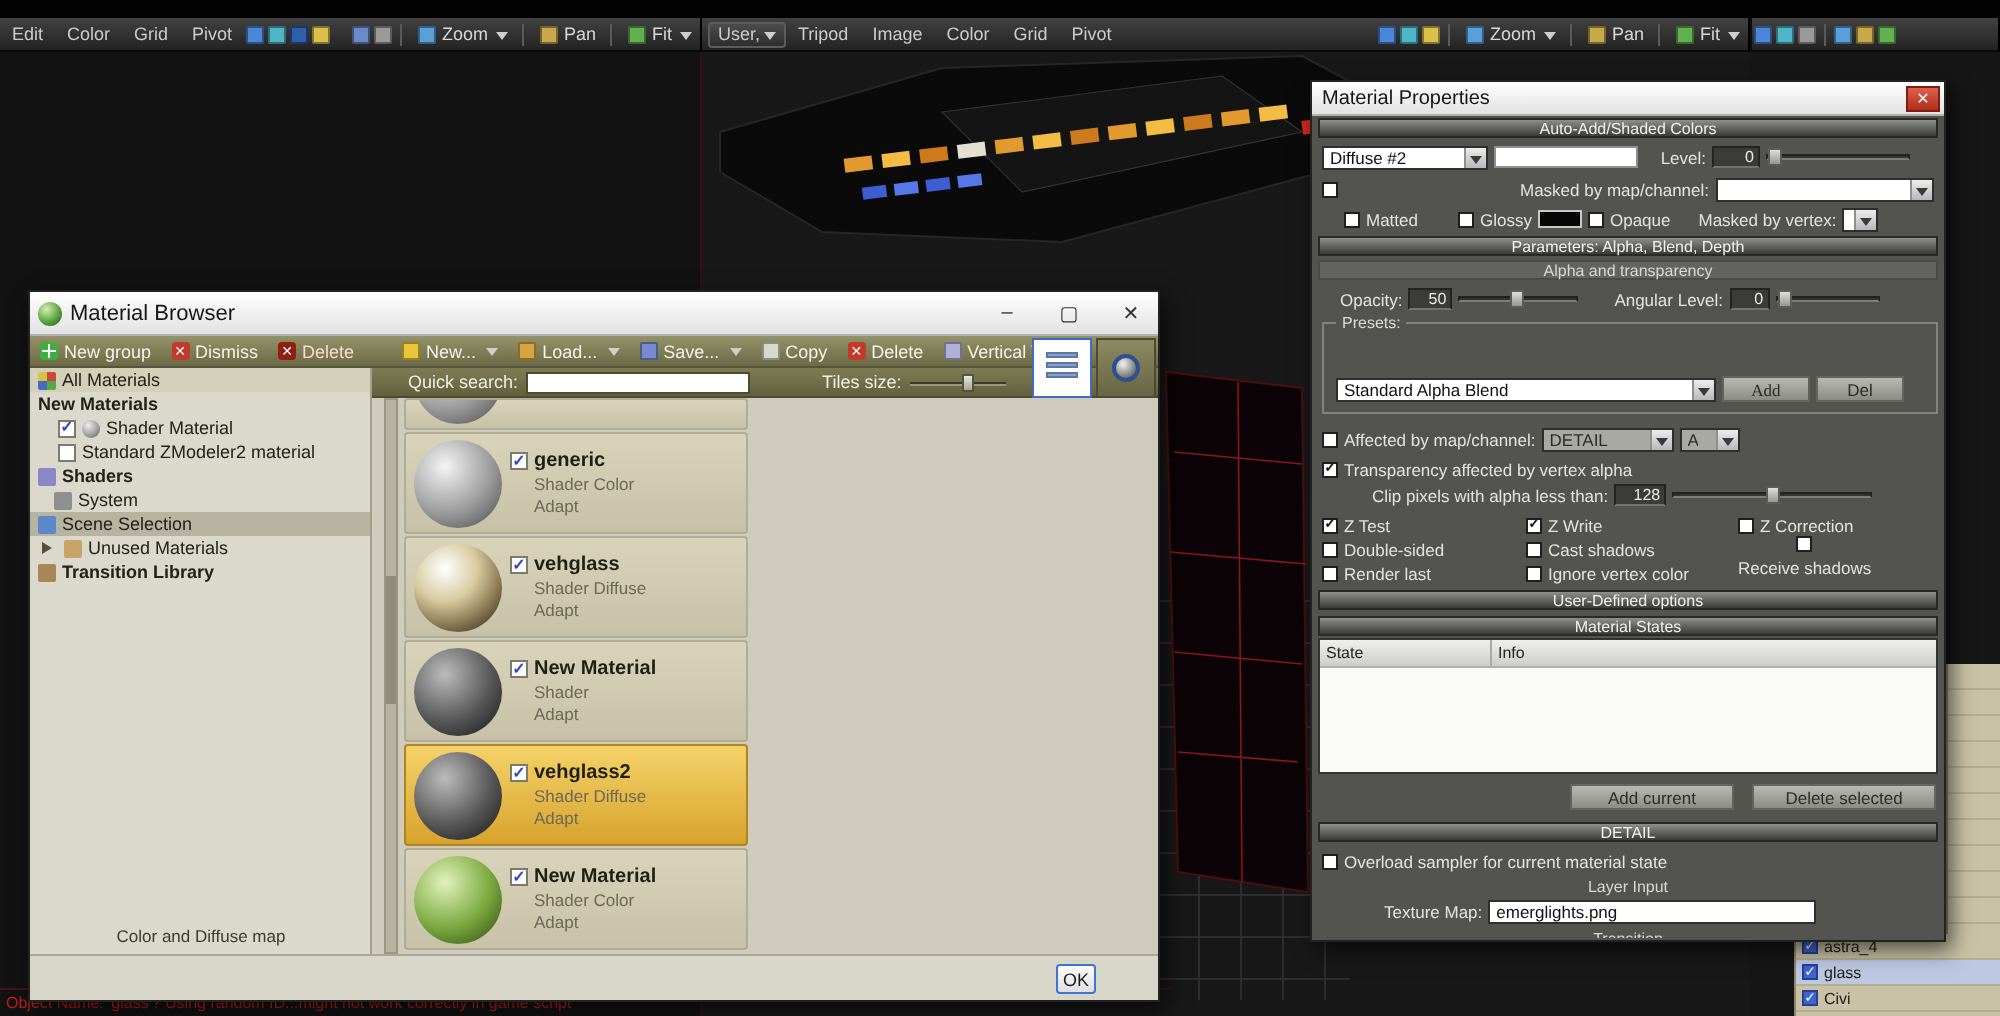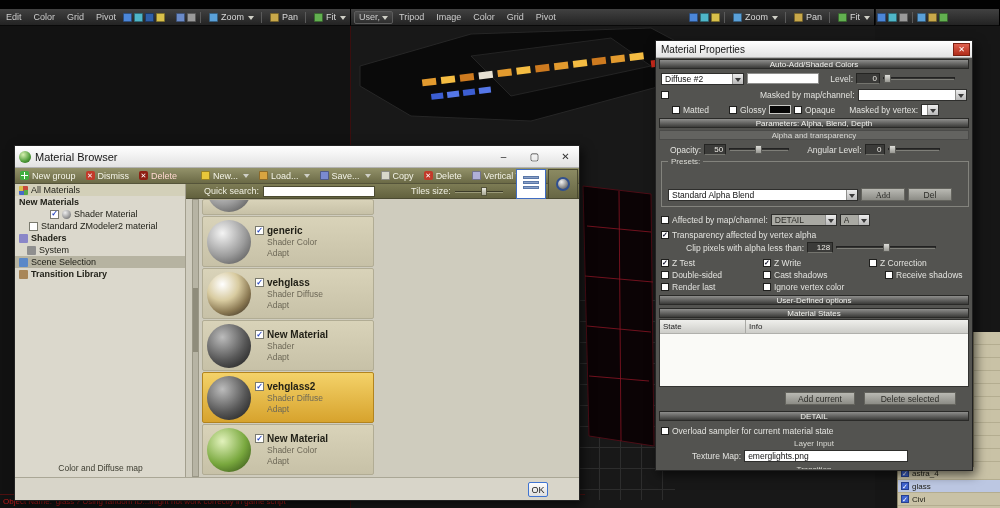--- a/index.html
+++ b/index.html
@@ -394,40 +394,45 @@
       </div>
 
     <div class="mbleft">
       <div class="trow first">
         <span class="ticon" style="background:conic-gradient(#c84a3a 0 25%,#58a848 0 50%,#4868c8 0 75%,#d8c04a 0);"></span>
         <span>All Materials</span>
       </div>
       <div class="trow bold">
         <span>New Materials</span>
       </div>
-      <div class="trow" style="padding-left:14px;margin-left:21px;">
+      <div class="trow" style="padding-left:14px;">
         <span class="cb checked"></span>
         <span class="minisphere"></span>
         <span>Shader Material</span>
       </div>
       <div class="trow" style="padding-left:14px;">
         <span class="cb"></span>
         <span>Standard ZModeler2 material</span>
       </div>
       <div class="trow bold">
         <span class="ticon" style="background:#8a86c8;"></span>
         <span>Shaders</span>
       </div>
       <div class="trow" style="padding-left:12px;">
         <span class="ticon" style="background:#8f8f8f;"></span>
         <span>System</span>
       </div>
       <div class="trow sel">
         <span class="ticon" style="background:#5a88c8;"></span>
         <span>Scene Selection</span>
+      </div>
+      <div class="trow">
+        <span class="tri"></span>
+        <span class="ticon" style="background:#c8a468;"></span>
+        <span>Unused Materials</span>
       </div>
       <div class="trow bold">
         <span class="ticon" style="background:#a88658;"></span>
         <span>Transition Library</span>
       </div>
       <div class="mbstatus">Color and Diffuse map</div>
     </div>
 
     <div class="mbright">
       <div class="mbscroll">
@@ -617,21 +622,21 @@
           <span class="lab">Z Correction</span>
         </div>
       <div class="r" style="left:4px;top:210px;">
           <span class="cbd"></span>
           <span class="lab">Double-sided</span>
         </div>
       <div class="r" style="left:106px;top:210px;">
           <span class="cbd"></span>
           <span class="lab">Cast shadows</span>
         </div>
-      <div class="r" style="left:228px;top:210px;">
+      <div class="r" style="left:212px;top:210px;flex-direction:column;">
           <span class="cbd"></span>
           <span class="lab">Receive shadows</span>
         </div>
       <div class="r" style="left:4px;top:222px;">
           <span class="cbd"></span>
           <span class="lab">Render last</span>
         </div>
       <div class="r" style="left:106px;top:222px;">
           <span class="cbd"></span>
           <span class="lab">Ignore vertex color</span>
@@ -641,21 +646,21 @@
       <div class="shead" style="top:250px;">Material States</div>
 
       <div class="stable" style="left:2px;right:2px;top:261px;height:68px;">
         <div class="sthead">
           <span class="sth" style="width:86px;">State</span>
           <span class="sth" style="flex:1;border-right:none;">Info</span>
         </div>
       </div>
 
       <div class="r" style="left:0;top:334px;right:4px;">
-        <span class="pbtn" style="width:70px;margin-left:128px;">Add current</span>
+        <span class="pbtn" style="width:82px;margin-left:128px;">Add current</span>
         <span class="pbtn" style="width:92px;margin-left:6px;">Delete selected</span>
       </div>
 
       <div class="shead" style="top:353px;">DETAIL</div>
 
       <div class="r" style="left:4px;top:366px;right:4px;">
         <span class="cbd"></span>
         <span class="lab">Overload sampler for current material state</span>
       </div>
 

